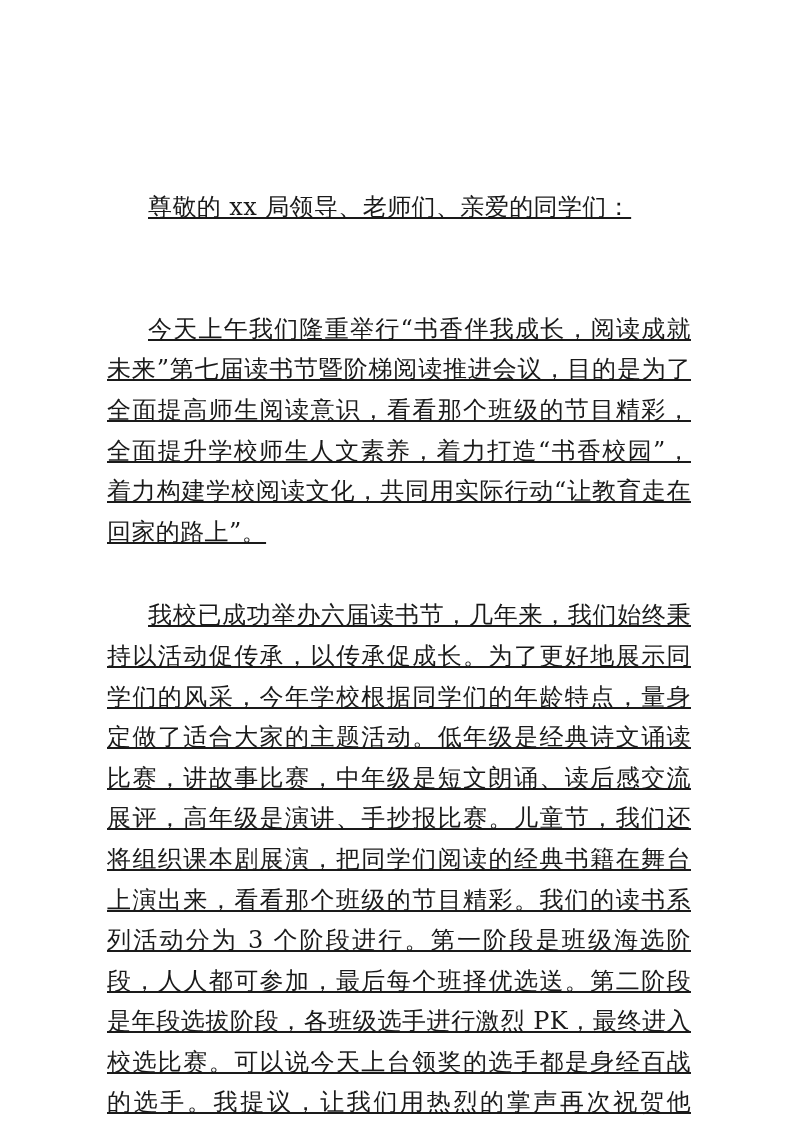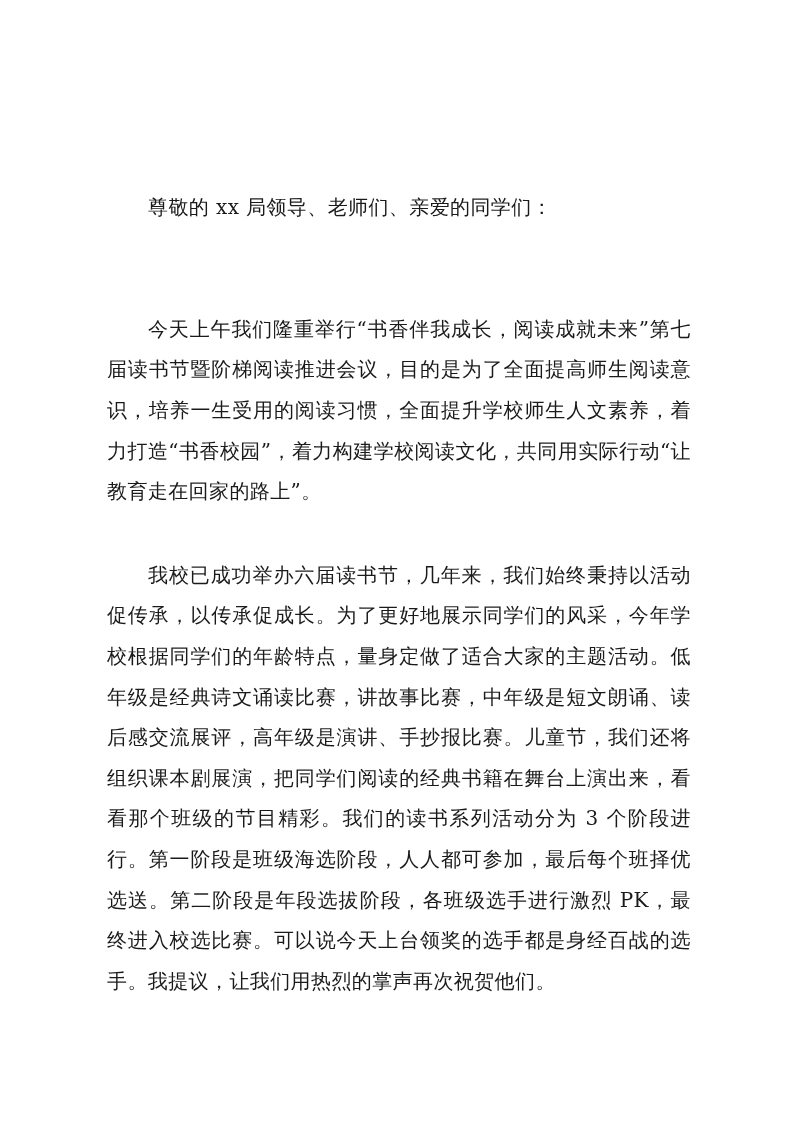--- a/index.html
+++ b/index.html
@@ -15,38 +15,39 @@
       font-family: "DejaVu Serif", "Liberation Serif", serif;
       color: #1a1a1a;
     }
     .page {
       position: absolute;
       left: 107px;
       top: 187px;
       width: 584px;
     }
     .para {
-      font-size: 20px;
+      font-size: 24px;
       line-height: 40.6px;
       text-indent: 41px;
       text-align: justify;
       text-justify: inter-character;
       margin: 0;
       letter-spacing: 0.4px;
+      text-decoration: underline;
     }
     .gap {
       height: 40.6px;
     }
     .gap.large {
       height: 43px;
     }
   </style>
 </head>
 <body>
 
 <div class="page">
   <p class="para">尊敬的 xx 局领导、老师们、亲爱的同学们：</p>
   <div class="gap"></div>
   <div class="gap"></div>
-  <p class="para">今天上午我们隆重举行“书香伴我成长，阅读成就未来”第七届读书节暨阶梯阅读推进会议，目的是为了全面提高师生阅读意识，培养一生受用的阅读习惯，全面提升学校师生人文素养，着力打造“书香校园”，着力构建学校阅读文化，共同用实际行动“让教育走在回家的路上”。</p>
+  <p class="para">今天上午我们隆重举行“书香伴我成长，阅读成就未来”第七届读书节暨阶梯阅读推进会议，目的是为了全面提高师生阅读意识，看看那个班级的节目精彩，全面提升学校师生人文素养，着力打造“书香校园”，着力构建学校阅读文化，共同用实际行动“让教育走在回家的路上”。</p>
   <div class="gap large"></div>
   <p class="para">我校已成功举办六届读书节，几年来，我们始终秉持以活动促传承，以传承促成长。为了更好地展示同学们的风采，今年学校根据同学们的年龄特点，量身定做了适合大家的主题活动。低年级是经典诗文诵读比赛，讲故事比赛，中年级是短文朗诵、读后感交流展评，高年级是演讲、手抄报比赛。儿童节，我们还将组织课本剧展演，把同学们阅读的经典书籍在舞台上演出来，看看那个班级的节目精彩。我们的读书系列活动分为 3 个阶段进行。第一阶段是班级海选阶段，人人都可参加，最后每个班择优选送。第二阶段是年段选拔阶段，各班级选手进行激烈 PK，最终进入校选比赛。可以说今天上台领奖的选手都是身经百战的选手。我提议，让我们用热烈的掌声再次祝贺他们。</p>
 </div>
 
 </body></html>

